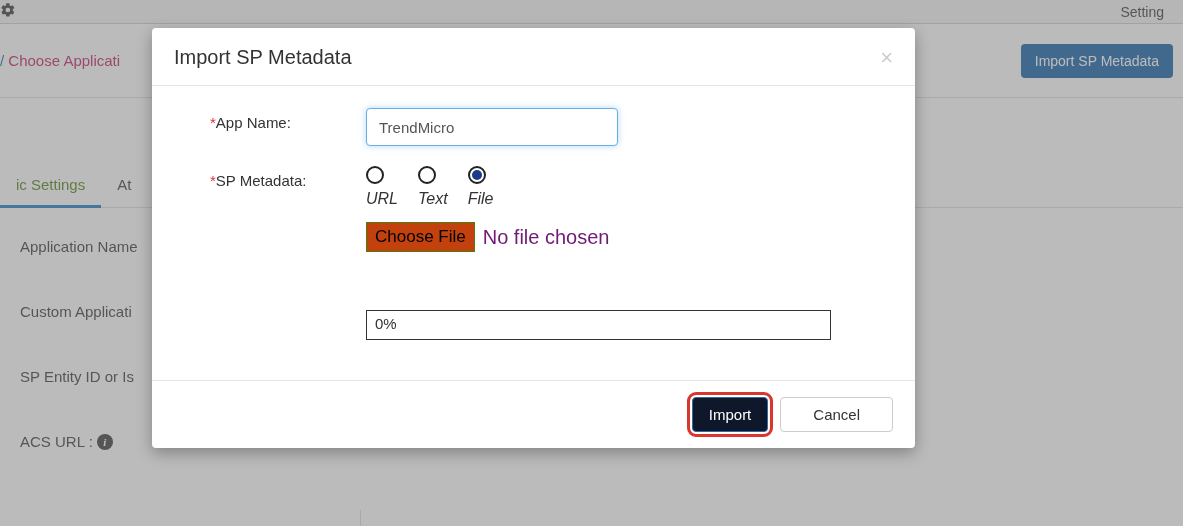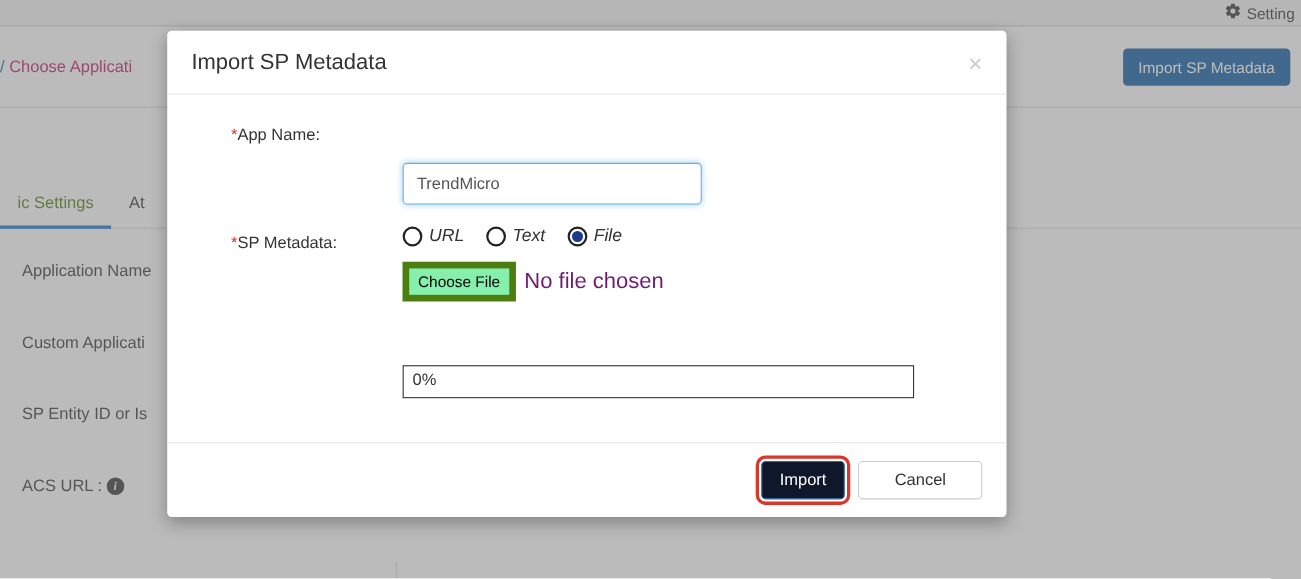--- a/index.html
+++ b/index.html
@@ -12,23 +12,23 @@
       height: 526px;
       position: relative;
       overflow: hidden;
     }
     
     .topbar {
       height: 24px;
       background: #f5f5f5;
       border-bottom: 1px solid #ccc;
       display: flex;
-      justify-content: flex-end;
-      align-items: center;
-      padding-right: 6px;
+      justify-content: space-between;
+      align-items: center;
+      padding-right: 19px;
       color: #333;
       font-size: 14px;
     }
     .topbar .gear { margin-right: 4px; }
     
     .breadcrumb-row {
       height: 74px;
       border-bottom: 1px solid #ddd;
       display: flex;
       align-items: center;
@@ -142,44 +142,43 @@
       text-align: left;
       padding-top: 6px;
       font-size: 15px;
       padding-left: 36px;
     }
     .form-label .req { color: #d9362e; }
     .form-field {
       flex: 1;
     }
     .text-input {
-      width: 272px;
+      width: 252px;
       height: 38px;
       border: 1px solid #66afe9;
       border-radius: 4px;
       padding: 6px 12px;
       font-size: 15px;
       outline: none;
       box-shadow: 0 0 6px rgba(102,175,233,0.5);
       color: #555;
-      margin-top: 40px;
     }
     .radio-group {
       display: flex;
       gap: 20px;
       align-items: center;
       font-style: italic;
       font-size: 16px;
       font-weight: 500;
     }
     .radio-item {
       display: flex;
-      align-items: center;
       gap: 6px;
       cursor: pointer;
+      flex-direction: column;
     }
     .radio-circle {
       width: 18px; height: 18px;
       border: 2px solid #222;
       border-radius: 50%;
       display: inline-flex;
       align-items: center;
       justify-content: center;
     }
     .radio-circle.checked::after {
@@ -188,24 +187,24 @@
       background: #1b3a8a;
       border-radius: 50%;
     }
     .file-row {
       margin-top: 14px;
       display: flex;
       align-items: center;
       gap: 8px;
     }
     .choose-file-btn {
-      background: #86efac;
-      border: 6px solid #4d7c0f;
+      background: #c2410c;
+      border: 1px solid #4d7c0f;
       padding: 4px 8px;
-      font-size: 14px;
+      font-size: 17px;
       cursor: pointer;
     }
     .no-file { color: #701a75; font-size: 20px; }
     .progress-box {
       margin-top: 58px;
       width: 465px;
       height: 30px;
       border: 1px solid #333;
       padding: 4px 8px;
       font-size: 15px;

